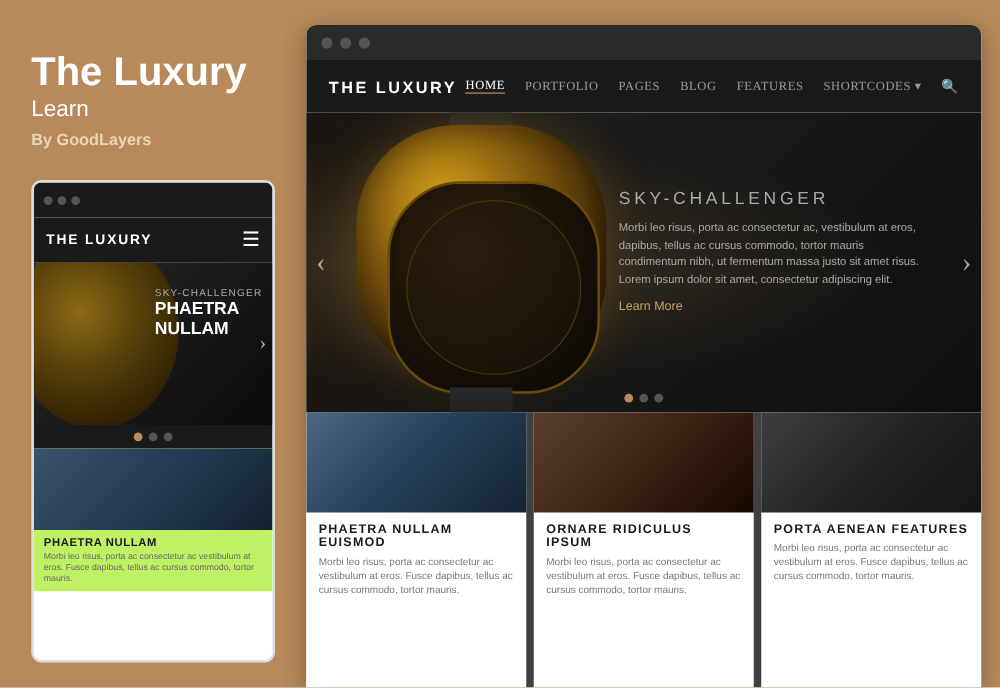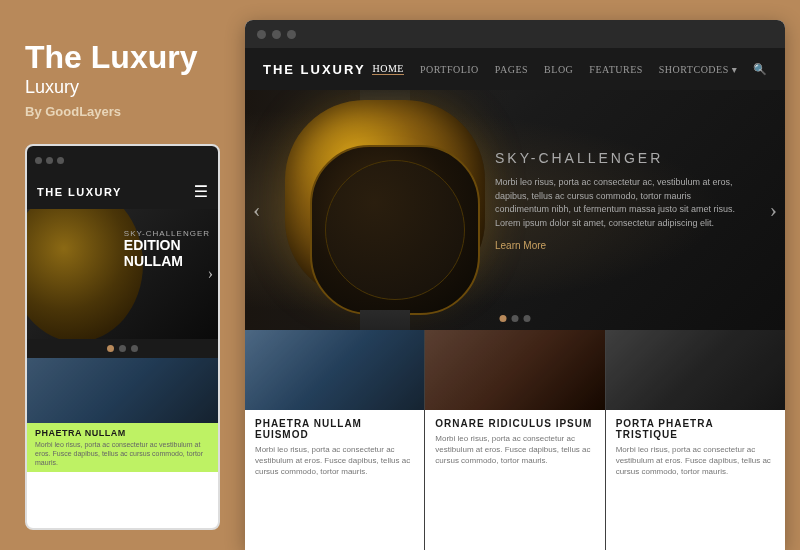--- a/index.html
+++ b/index.html
@@ -395,21 +395,21 @@
     .hero-slide-dot.active { background: #b8895a; }
 
     
     .desktop-cards {
       display: flex;
       flex: 1;
       background: #fff;
     }
     .desktop-card {
       flex: 1;
-      border-right: 1px solid #404040;
+      border-right: 6px solid #404040;
     }
     .desktop-card:last-child { border-right: none; }
     .desktop-card-img {
       width: 100%;
       height: 80px;
       position: relative;
       overflow: hidden;
     }
     .card-img-1 {
       background: linear-gradient(135deg, #5a7a9a 0%, #2a4a6a 50%, #1a2a3a 100%);
@@ -441,21 +441,21 @@
       color: #777;
       line-height: 1.4;
       font-family: Arial, sans-serif;
     }
   </style>
 </head>
 <body>
 
 <div class="left-panel">
   <h1 class="theme-title">The Luxury</h1>
-  <p class="theme-subtitle">Luxury</p>
+  <p class="theme-subtitle">Learn</p>
   <p class="theme-author">By GoodLayers</p>
 
   <div class="mobile-preview">
     <div class="mobile-topbar">
       <div class="mobile-dots">
         <div class="mobile-dot"></div>
         <div class="mobile-dot"></div>
         <div class="mobile-dot"></div>
       </div>
     </div>
@@ -464,21 +464,21 @@
       <span class="mobile-hamburger">☰</span>
     </div>
     <div class="mobile-hero">
       <div class="mobile-hero-bg"></div>
       <div class="mobile-watch-circle">
         <div class="mobile-watch-img"></div>
       </div>
       <div class="mobile-hero-text">
         <div class="mobile-sky-text">SKY-CHALLENGER</div>
         <div class="mobile-limited">
-          <span>EDITION</span><br>
+          <span>PHAETRA</span><br>
           <span>NULLAM</span>
         </div>
       </div>
       <div class="mobile-arrow">›</div>
     </div>
     <div class="mobile-dots-row">
       <div class="mobile-slide-dot active"></div>
       <div class="mobile-slide-dot"></div>
       <div class="mobile-slide-dot"></div>
     </div>
@@ -561,18 +561,18 @@
       <div class="desktop-card-content">
         <div class="desktop-card-title">ORNARE RIDICULUS IPSUM</div>
         <div class="desktop-card-text">Morbi leo risus, porta ac consectetur ac vestibulum at eros. Fusce dapibus, tellus ac cursus commodo, tortor mauris.</div>
       </div>
     </div>
     <div class="desktop-card">
       <div class="desktop-card-img card-img-3">
         <div class="card-img-overlay"></div>
       </div>
       <div class="desktop-card-content">
-        <div class="desktop-card-title">PORTA PHAETRA TRISTIQUE</div>
+        <div class="desktop-card-title">PORTA AENEAN FEATURES</div>
         <div class="desktop-card-text">Morbi leo risus, porta ac consectetur ac vestibulum at eros. Fusce dapibus, tellus ac cursus commodo, tortor mauris.</div>
       </div>
     </div>
   </div>
 </div>
 
 </body></html>

